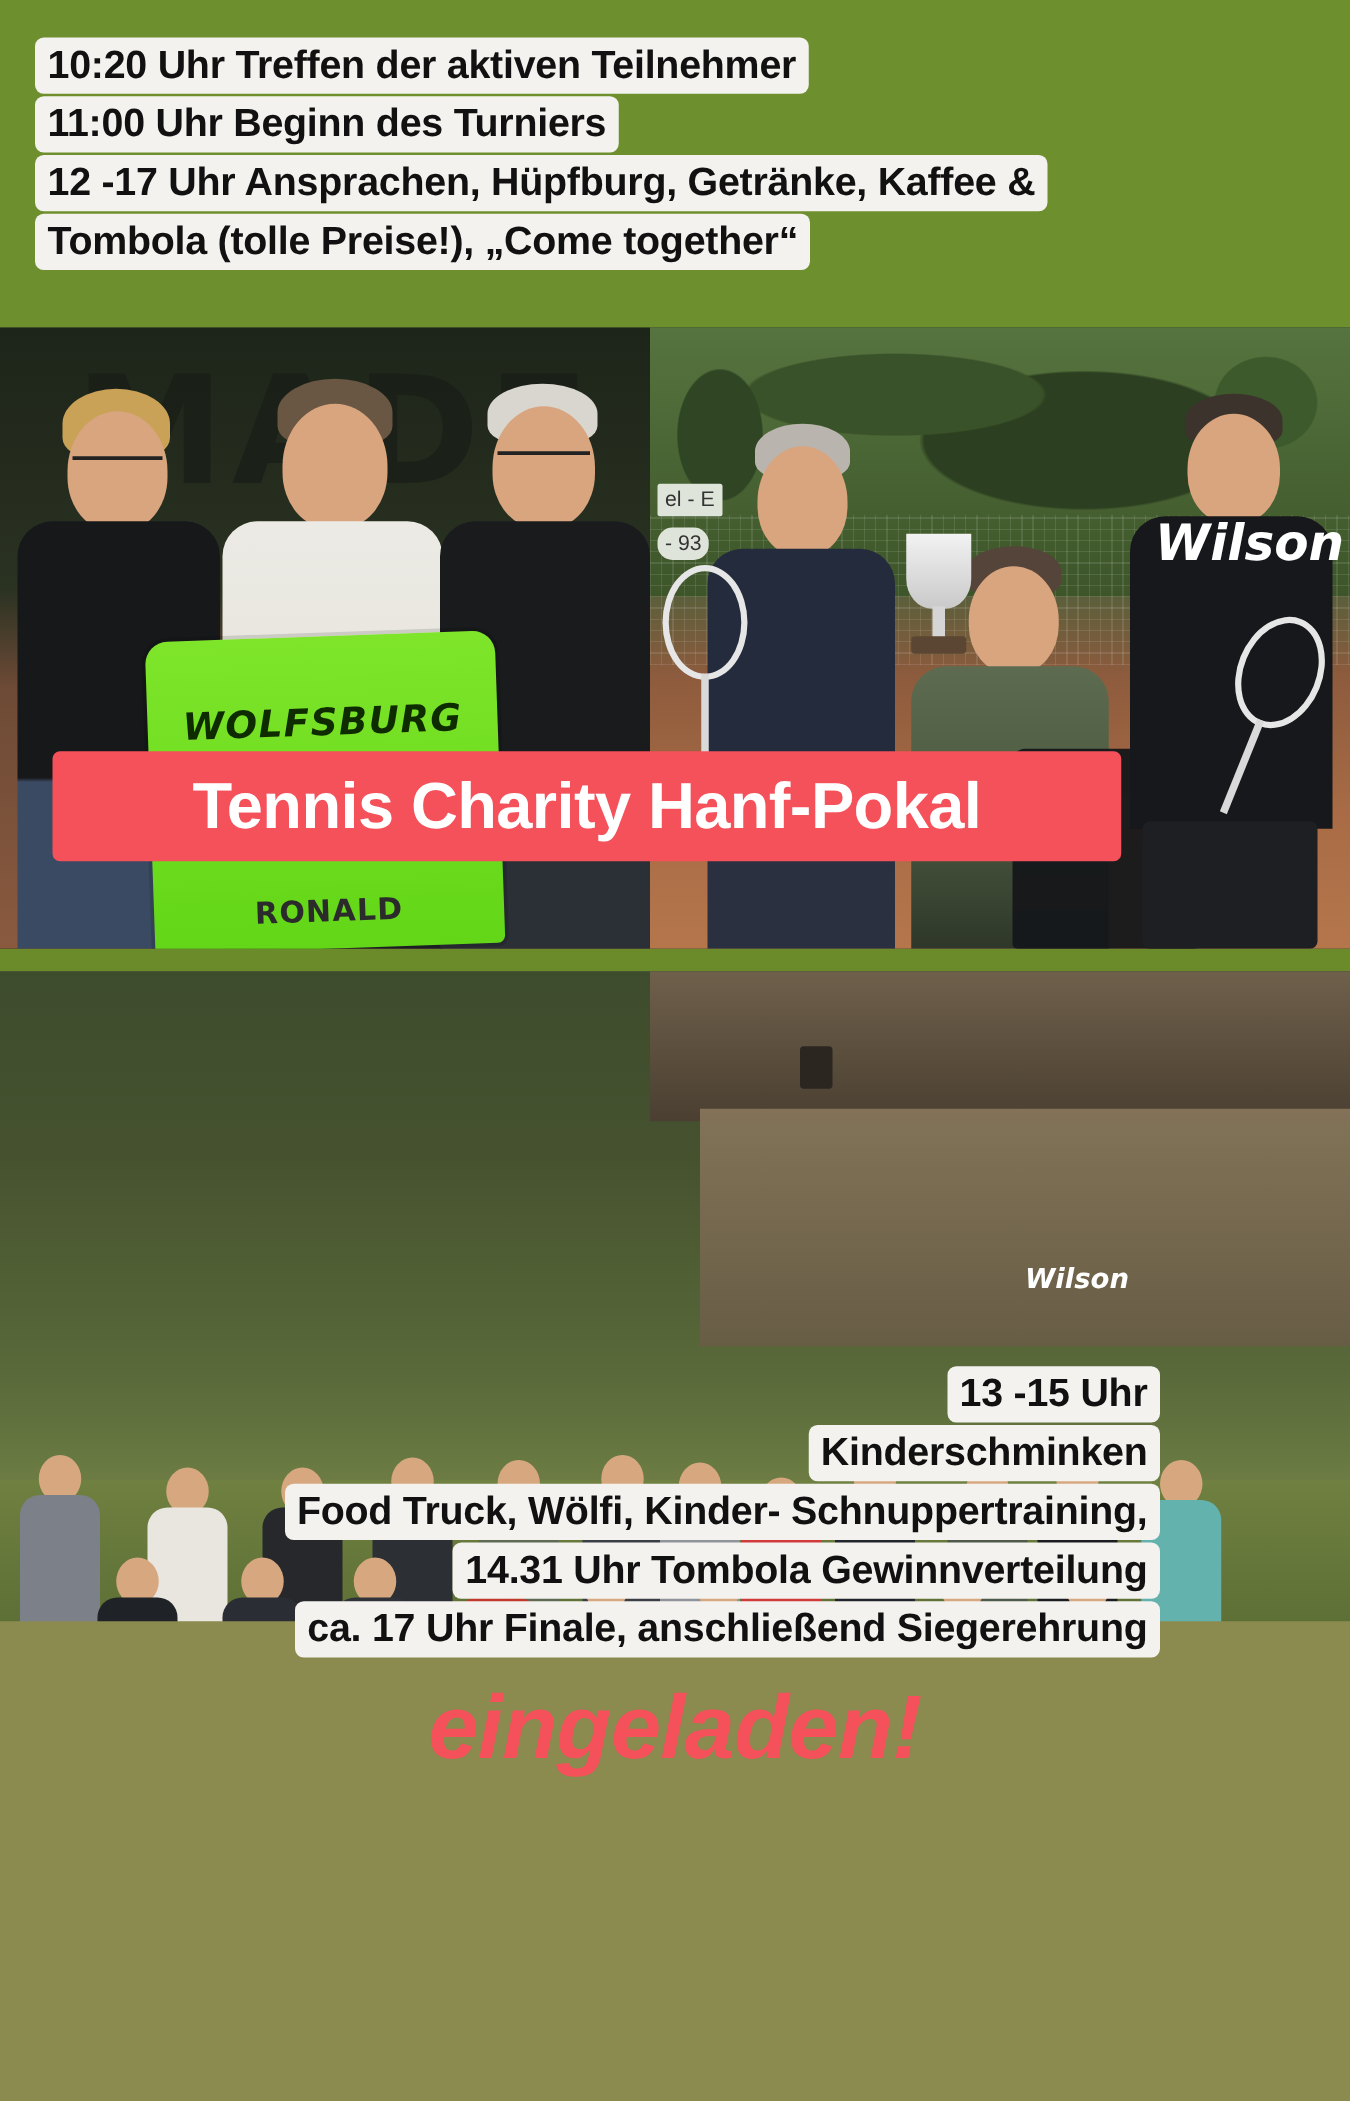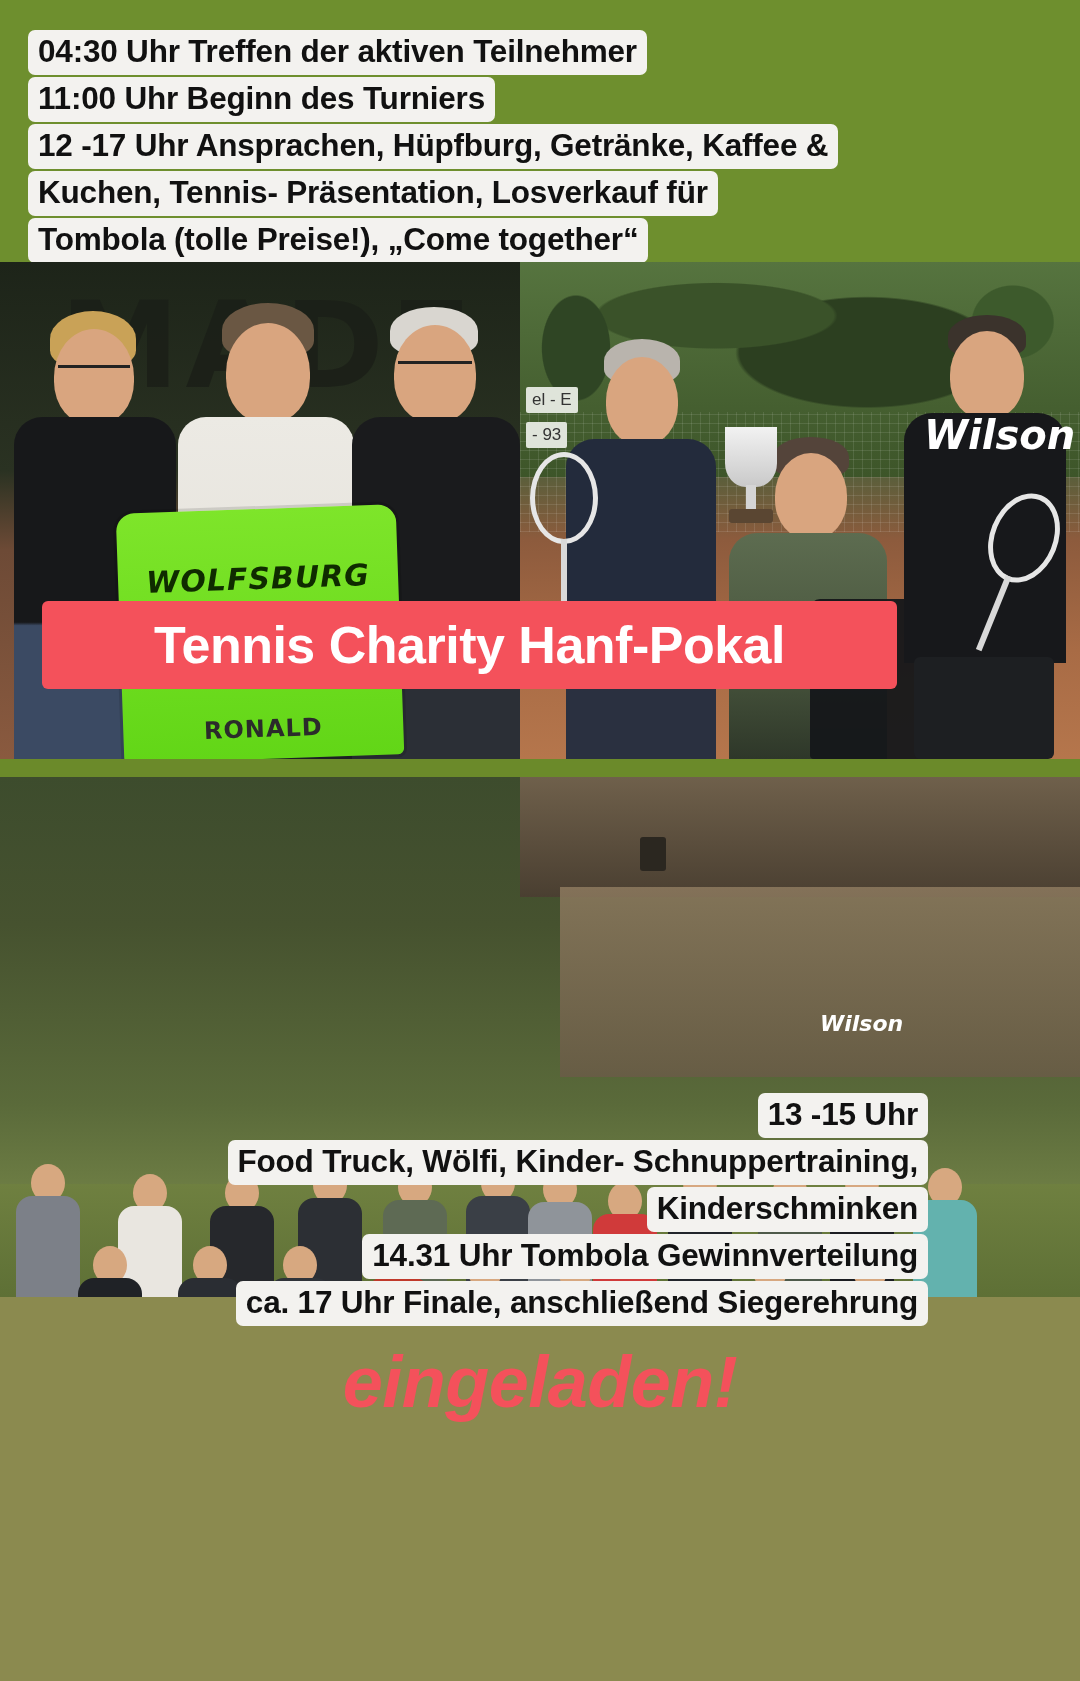--- a/index.html
+++ b/index.html
@@ -167,21 +167,21 @@
   }
   .pr-sign {
     position: absolute; left: 6px; top: 125px;
     background: #dfe4da; color: #333;
     font-size: 17px; padding: 3px 6px; border-radius: 2px;
     font-family: "Liberation Sans", sans-serif;
   }
   .pr-sign2 {
     position: absolute; left: 6px; top: 160px;
     background: #dfe4da; color: #333;
-    font-size: 17px; padding: 3px 6px; border-radius: 2px;
+    font-size: 17px; padding: 3px 6px; border-radius: 12px;
   }
   .racket {
     position: absolute;
     width: 58px; height: 82px;
     border: 5px solid #e6e6e6;
     border-radius: 50%;
   }
   .racket::after {
     content: "";
     position: absolute;
@@ -345,24 +345,23 @@
   .invite .l2 { display: block; }
 </style>
 </head>
 <body>
 
 <div class="poster">
 
   <div class="top-band"></div>
 
   <div class="hl-block" id="top-text">
-    <span class="lw"><span class="line">04:30 Uhr Treffen der aktiven Teilnehmer</span></span>
+    <span class="lw"><span class="line">10:20 Uhr Treffen der aktiven Teilnehmer</span></span>
     <span class="lw"><span class="line">11:00 Uhr Beginn des Turniers</span></span>
     <span class="lw"><span class="line">12 -17 Uhr Ansprachen, Hüpfburg, Getränke, Kaffee &amp;</span></span>
-    <span class="lw"><span class="line">Kuchen, Tennis- Präsentation, Losverkauf für</span></span>
     <span class="lw"><span class="line">Tombola (tolle Preise!), „Come together“</span></span>
   </div>
 
   <div class="photo-row">
 
     <div class="photo p-left">
       <div class="ml-bg"></div>
       <div class="ml-logo">MADE</div>
 
       <div class="man" style="left:10px; width:170px; height:470px;">
@@ -516,22 +515,22 @@
         <div class="t" style="background:#b02a2a; height:96px;"></div>
       </div>
     <div class="person" style="left:870px; bottom:52px;">
         <div class="h"></div>
         <div class="t" style="background:#1c1f24; height:96px;"></div>
       </div>
   </div>
 
   <div class="hl-block" id="bottom-text">
     <span class="lw"><span class="line">13 -15 Uhr</span></span>
+    <span class="lw"><span class="line">Kinderschminken</span></span>
     <span class="lw"><span class="line">Food Truck, Wölfi, Kinder- Schnuppertraining,</span></span>
-    <span class="lw"><span class="line">Kinderschminken</span></span>
     <span class="lw"><span class="line">14.31 Uhr Tombola Gewinnverteilung</span></span>
     <span class="lw"><span class="line">ca. 17 Uhr Finale, anschließend Siegerehrung</span></span>
   </div>
 
   <div class="bottom-band"></div>
 
   <div class="invite">
     <span class="l2">eingeladen!</span>
   </div>
 

